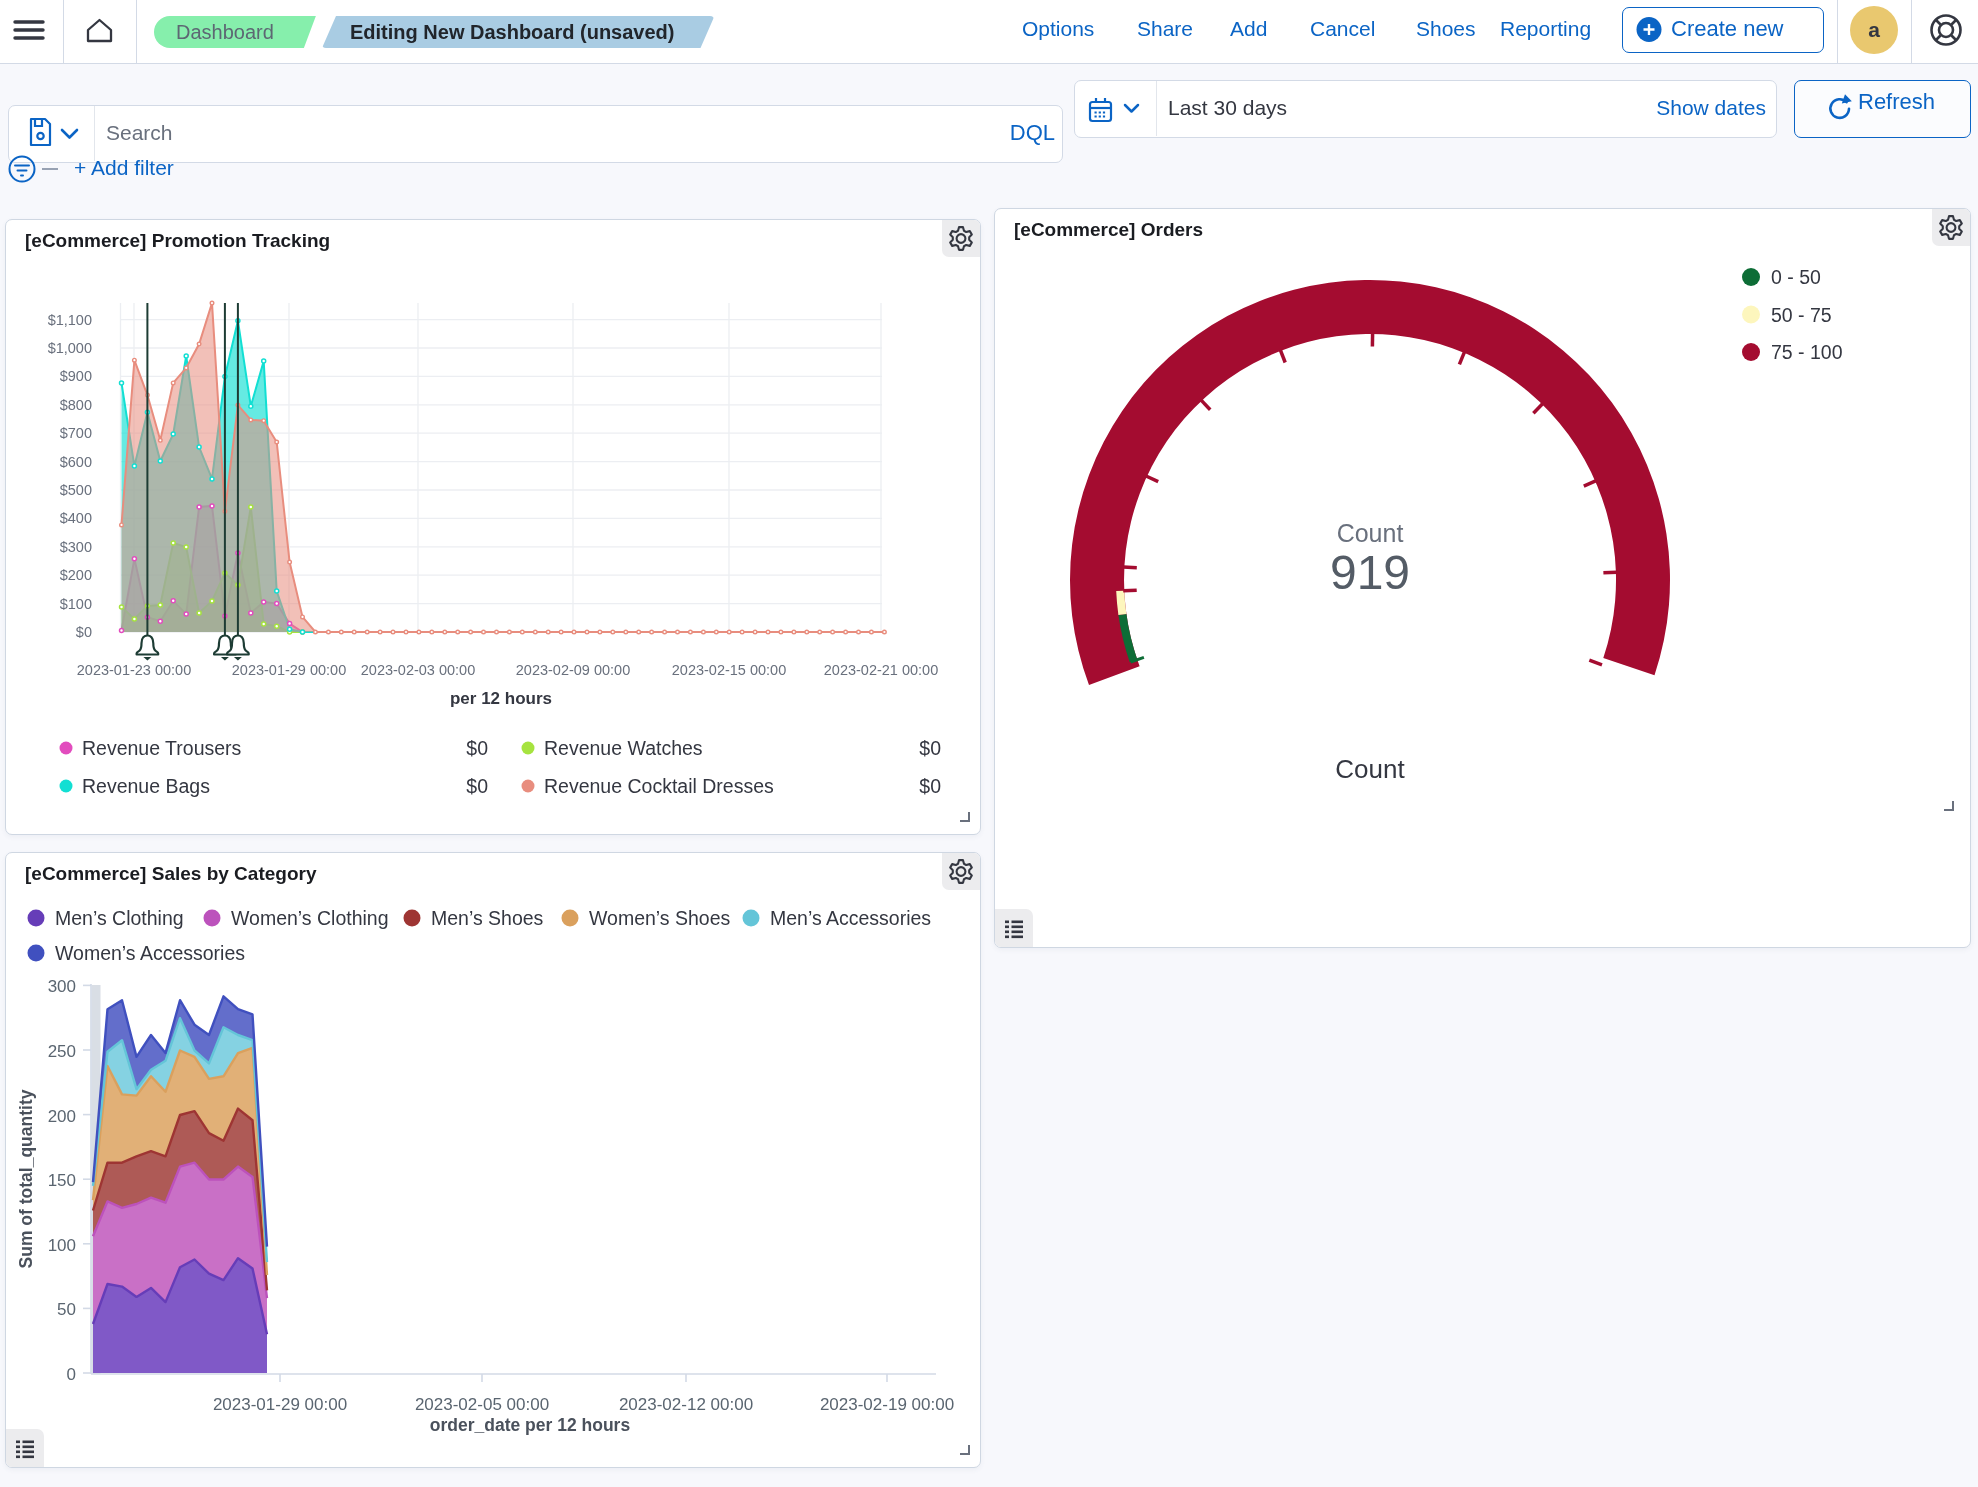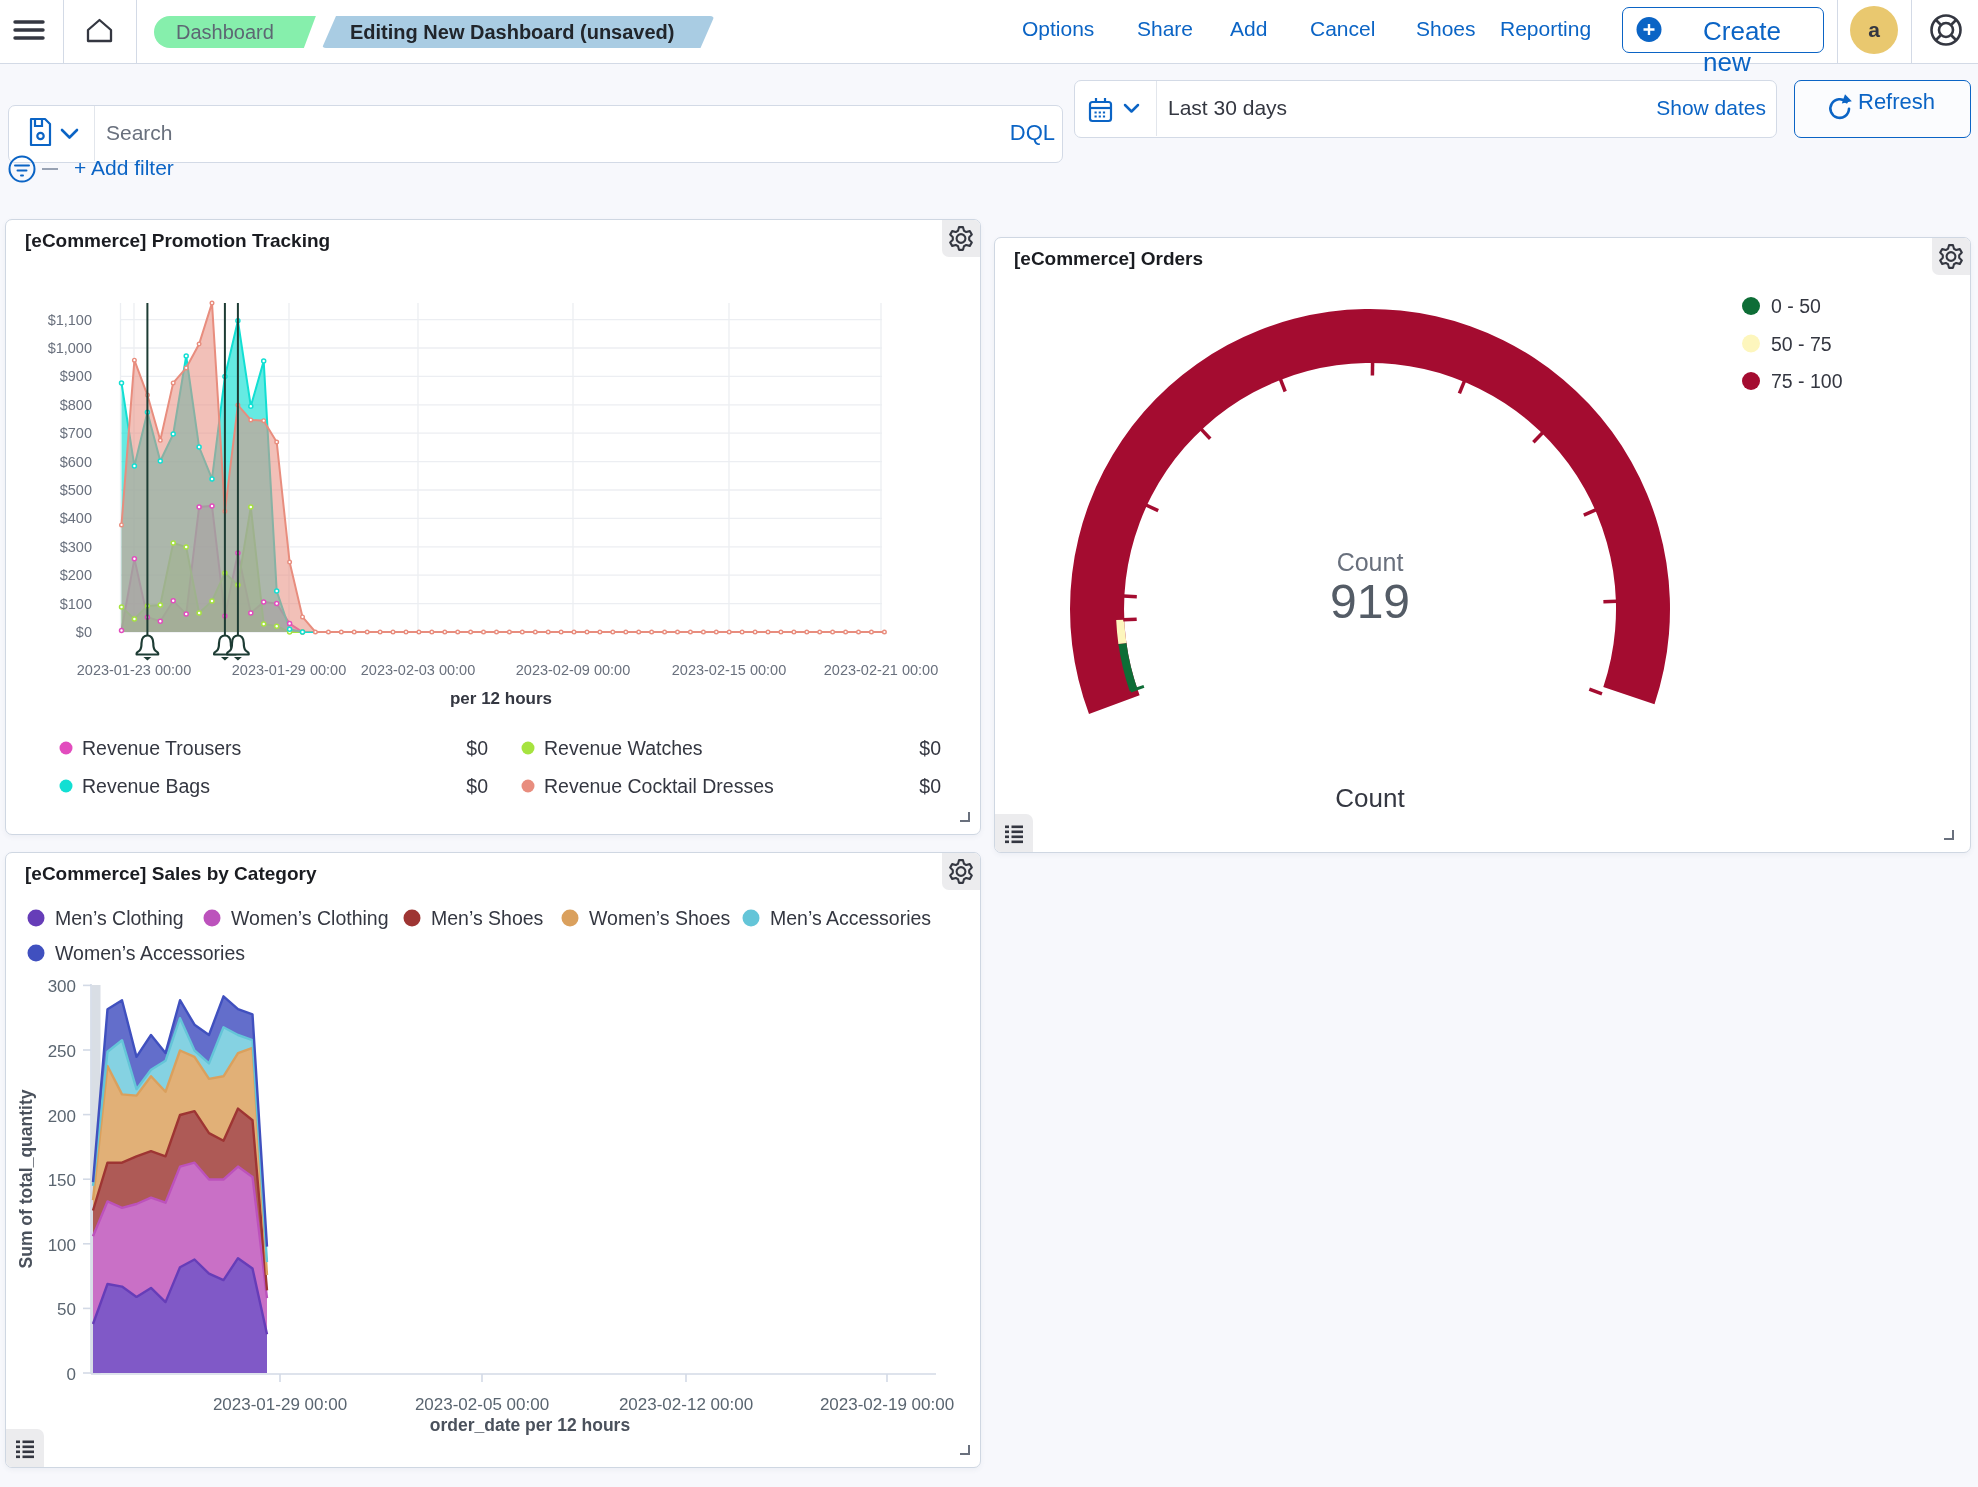--- a/index.html
+++ b/index.html
@@ -62,21 +62,21 @@
   <div class="navlink" style="left:1137px">Share</div>
   <div class="navlink" style="left:1230px">Add</div>
   <div class="navlink" style="left:1310px">Cancel</div>
   <div class="navlink" style="left:1416px">Shoes</div>
   <div class="navlink" style="left:1500px">Reporting</div>
   <div class="btn-create">
         <svg width="200" height="44" style="position:absolute;left:0;top:0">
           <circle cx="26" cy="21.5" r="12.5" fill="#0b64c5"></circle>
           <path d="M20.5 21.5 L31.5 21.5 M26 16 L26 27" stroke="#fff" stroke-width="2.4"></path>
         </svg>
-        <span style="position:absolute;left:48px;top:8px;font-size:26px;color:#0b64c5;margin-left:32px;">Create new</span>
+        <span style="position:absolute;left:48px;top:8px;font-size:22px;color:#0b64c5;">Create new</span>
       </div>
   <div class="avatar">a</div>
 </div>
 
 <div class="qbar">
   <svg width="90" height="56">
     <g stroke="#0b64c5" stroke-width="2.2" fill="none">
       <path d="M22 13 L36 13 L41 18 L41 39 L22 39 Z" stroke-linejoin="round"></path>
       <path d="M26 13 L26 20 L33 20 L33 13"></path>
       <circle cx="31.5" cy="30" r="3.2"></circle>
@@ -312,21 +312,21 @@
         <circle cx="60" cy="566" r="6.5" fill="#12dfd3"></circle>
         <text x="76" y="573" class="leg">Revenue Bags</text>
         <text x="482" y="573" text-anchor="end" class="leg">$0</text>
         <circle cx="522" cy="566" r="6.5" fill="#e88d7e"></circle>
         <text x="538" y="573" class="leg">Revenue Cocktail Dresses</text>
         <text x="935" y="573" text-anchor="end" class="leg">$0</text>
     <path d="M963 592 L963 601 L954 601" fill="none" stroke="#69707d" stroke-width="2"></path>
   </svg>
 </div>
 
-<div class="panel" style="left:994px;top:237px;width:977px;height:616px;">
+<div class="panel" style="left:994px;top:208px;width:977px;height:740px;">
   <div class="ptitle">[eCommerce] Orders</div>
   <div class="gearbox">
         <svg width="38" height="37">
           <g transform="translate(19,18.5)">
             <path d="M2.00 -11.33 L-2.00 -11.33 L-2.97 -7.75 L-5.22 -6.45 L-8.81 -7.39 L-10.81 -3.93 L-8.20 -1.30 L-8.20 1.30 L-10.81 3.93 L-8.81 7.39 L-5.22 6.45 L-2.97 7.75 L-2.00 11.33 L2.00 11.33 L2.97 7.75 L5.22 6.45 L8.81 7.39 L10.81 3.93 L8.20 1.30 L8.20 -1.30 L10.81 -3.93 L8.81 -7.39 L5.22 -6.45 L2.97 -7.75 Z" fill="none" stroke="#343741" stroke-width="2.1" stroke-linejoin="round"></path>
             <circle cx="0" cy="0" r="4.4" fill="none" stroke="#343741" stroke-width="2.1"></circle>
           </g>
         </svg>
       </div>
   <div class="listbox">

